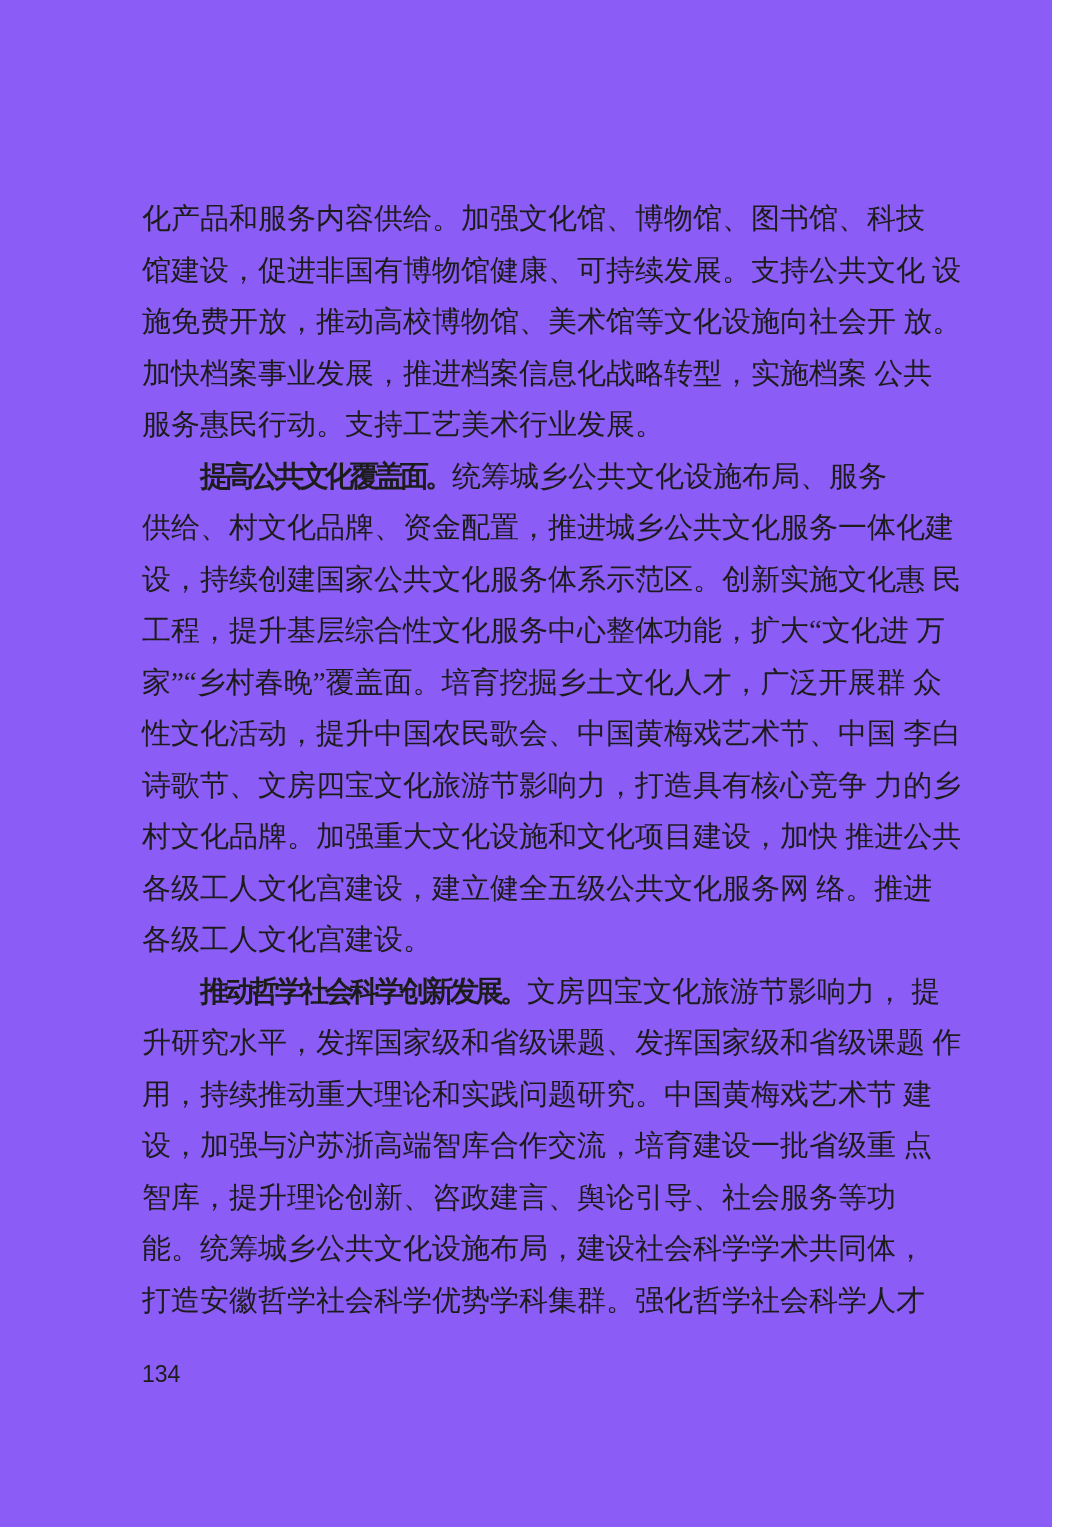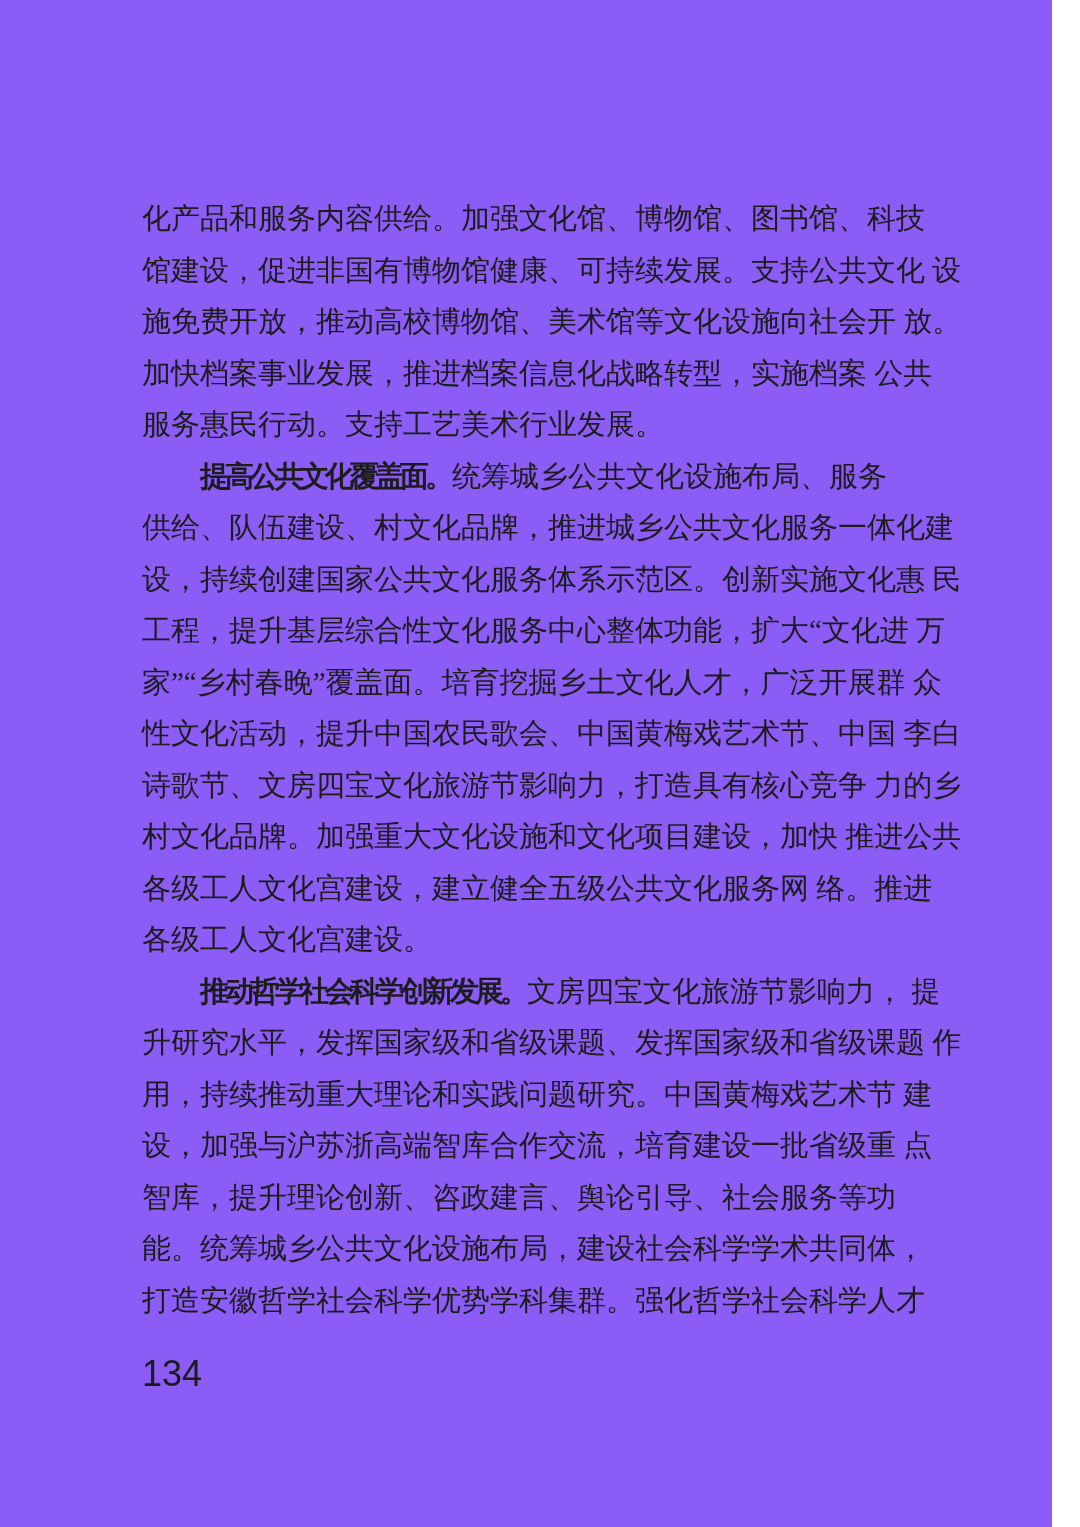--- a/index.html
+++ b/index.html
@@ -30,21 +30,21 @@
   .lead {
     font-weight: 700;
     letter-spacing: -4px;
     margin-right: 2px;
   }
   .page-number {
     position: absolute;
     left: 142px;
     top: 1356px;
     font-family: "Liberation Sans", "DejaVu Sans", sans-serif;
-    font-size: 36px;
+    font-size: 23px;
     line-height: 36px;
     color: #1c1c1c;
   }
 </style>
 </head>
 <body>
 
 <div class="page">
   <div class="text-block">
 
@@ -53,21 +53,21 @@
       <div class="line">馆建设，促进非国有博物馆健康、可持续发展。支持公共文化 设</div>
       <div class="line">施免费开放，推动高校博物馆、美术馆等文化设施向社会开 放。</div>
       <div class="line">加快档案事业发展，推进档案信息化战略转型，实施档案 公共</div>
       <div class="line">服务惠民行动。支持工艺美术行业发展。</div>
     </div>
 
     <div class="para">
       <div class="line indent">
         <b class="lead">提高公共文化覆盖面。</b><span>统筹城乡公共文化设施布局、服务</span>
       </div>
-      <div class="line">供给、队伍建设、村文化品牌，推进城乡公共文化服务一体化建</div>
+      <div class="line">供给、村文化品牌、资金配置，推进城乡公共文化服务一体化建</div>
       <div class="line">设，持续创建国家公共文化服务体系示范区。创新实施文化惠 民</div>
       <div class="line">工程，提升基层综合性文化服务中心整体功能，扩大“文化进 万</div>
       <div class="line">家”“乡村春晚”覆盖面。培育挖掘乡土文化人才，广泛开展群 众</div>
       <div class="line">性文化活动，提升中国农民歌会、中国黄梅戏艺术节、中国 李白</div>
       <div class="line">诗歌节、文房四宝文化旅游节影响力，打造具有核心竞争 力的乡</div>
       <div class="line">村文化品牌。加强重大文化设施和文化项目建设，加快 推进公共</div>
       <div class="line">各级工人文化宫建设，建立健全五级公共文化服务网 络。推进</div>
       <div class="line">各级工人文化宫建设。</div>
     </div>
 

